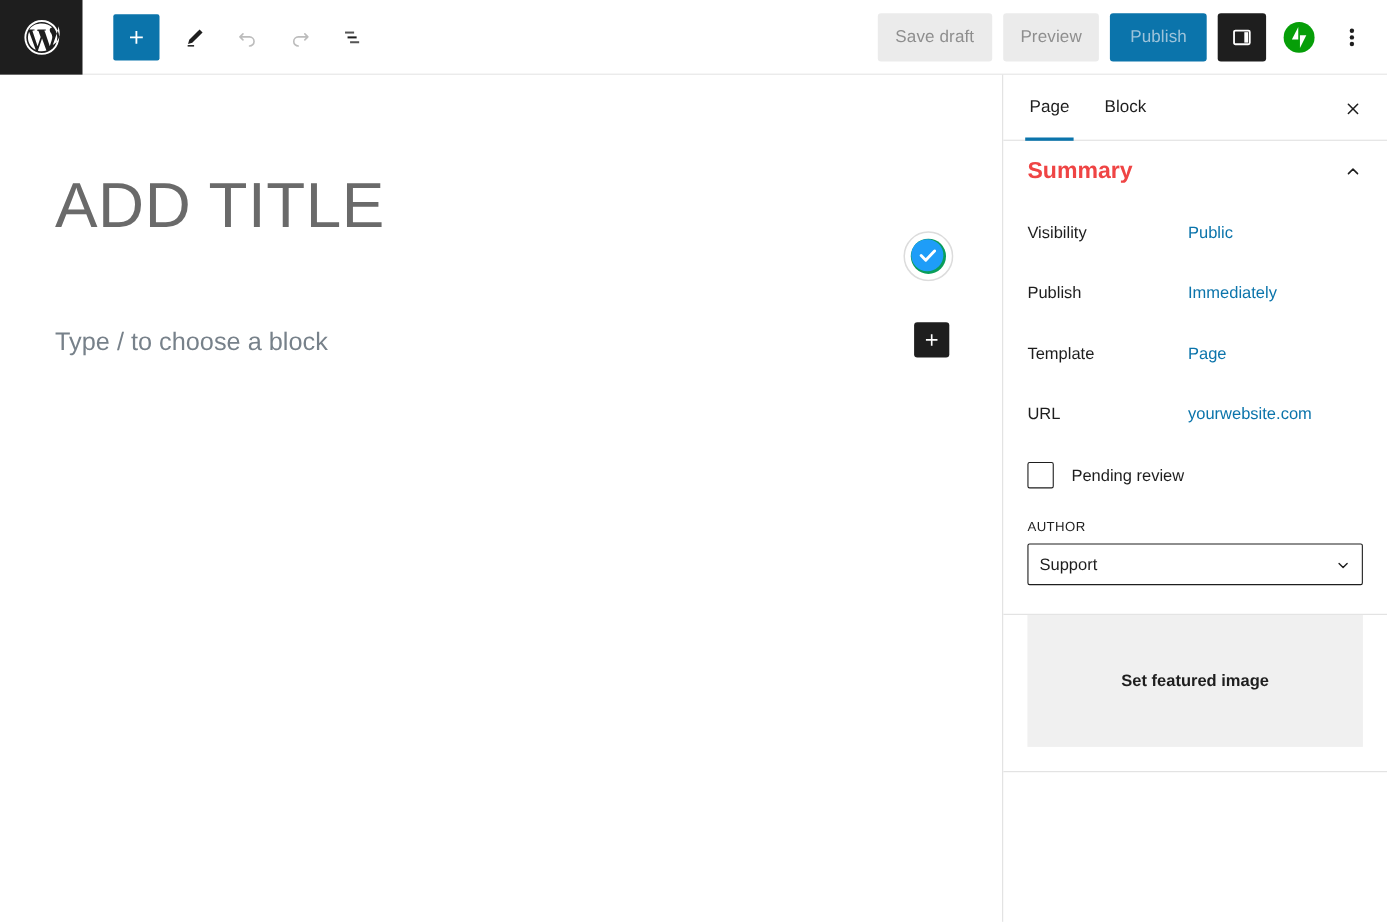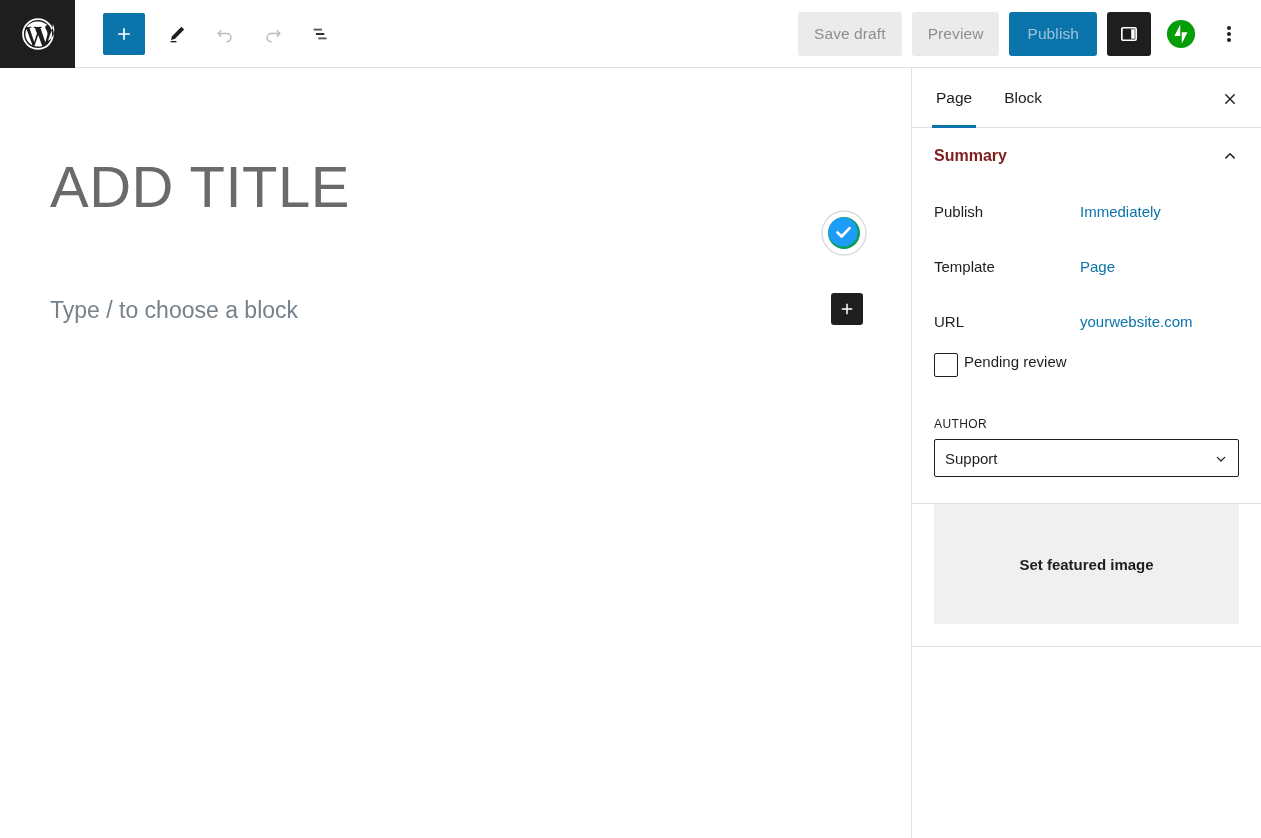--- a/index.html
+++ b/index.html
@@ -282,23 +282,23 @@
     align-items: center;
     justify-content: space-between;
     cursor: pointer;
     background: transparent;
     border: none;
     width: 100%;
     padding: 0;
     font-family: "Liberation Sans", sans-serif;
   }
   .panel-title {
-    font-size: 16px;
+    font-size: 21px;
     font-weight: bold;
-    color: #7f1d1d;
+    color: #ef4444;
     text-align: center;
   }
 
   .chevron-up {
     width: 18px; height: 18px;
     display: block;
   }
 
   .summary-rows { padding-bottom: 6px; }
 
@@ -318,21 +318,22 @@
     background: transparent;
     border: none;
     padding: 0;
     cursor: pointer;
     font-family: "Liberation Sans", sans-serif;
     text-align: left;
   }
 
   .pending-row {
     display: flex;
-    gap: 6px;
+    align-items: center;
+    gap: 16px;
     height: 48px;
     margin-top: 4px;
   }
   .checkbox {
     width: 24px; height: 24px;
     border: 1.5px solid #1e1e1e;
     border-radius: 2px;
     background: #fff;
     cursor: pointer;
     flex: 0 0 auto;
@@ -515,20 +516,24 @@
     <button class="panel-header">
       <span class="panel-title">Summary</span>
       <span>
         <svg class="chevron-up" viewBox="0 0 24 24" aria-hidden="true">
           <path fill="none" stroke="#1e1e1e" stroke-width="1.9" stroke-linecap="round" stroke-linejoin="round" d="M6.5 14.5 12 9l5.5 5.5"></path>
         </svg>
       </span>
     </button>
 
     <div class="summary-rows">
+      <div class="summary-row">
+        <span class="summary-label">Visibility</span>
+        <button class="summary-value">Public</button>
+      </div>
       <div class="summary-row">
         <span class="summary-label">Publish</span>
         <button class="summary-value">Immediately</button>
       </div>
       <div class="summary-row">
         <span class="summary-label">Template</span>
         <button class="summary-value">Page</button>
       </div>
       <div class="summary-row">
         <span class="summary-label">URL</span>

